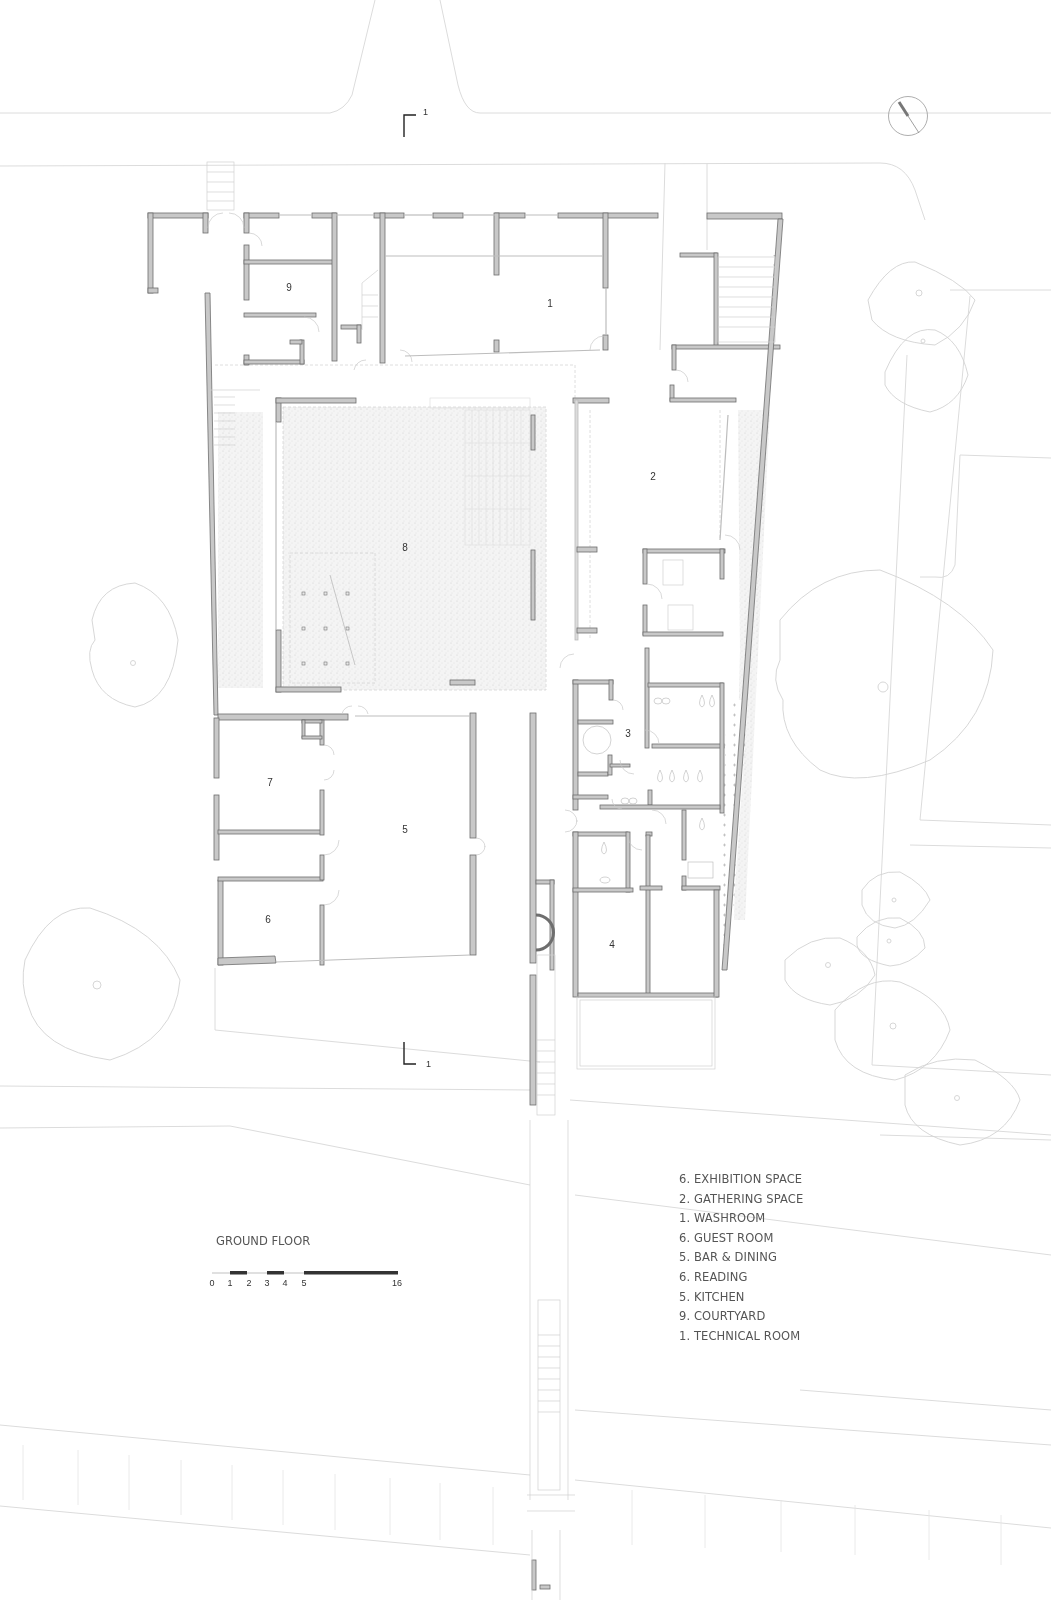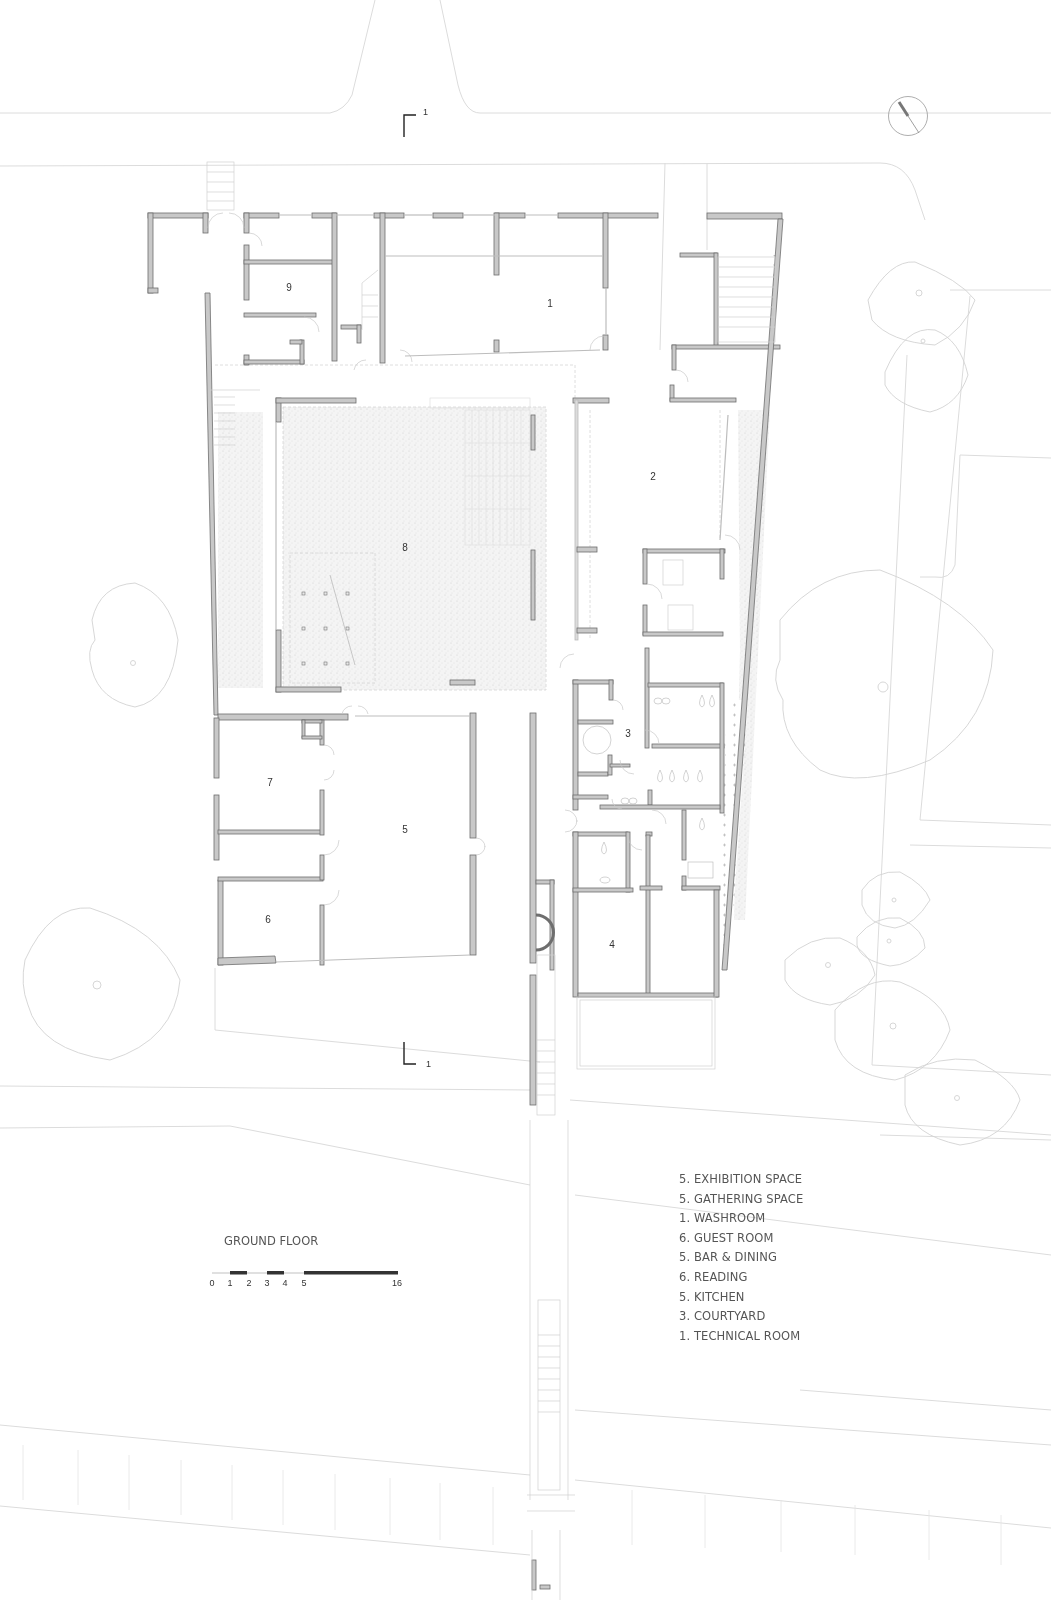--- a/index.html
+++ b/index.html
@@ -1,21 +1,21 @@
 <!DOCTYPE html>
 <html><head>
 <meta charset="utf-8">
 <style>
   html, body { margin:0; padding:0; background:#ffffff; }
   body { width:1051px; height:1600px; position:relative; overflow:hidden; font-family:"DejaVu Sans", sans-serif; }
   #plan { position:absolute; left:0; top:0; width:1051px; height:1600px; }
   .room-num { position:absolute; font-family:"Liberation Sans", sans-serif; font-size:10px; color:#333; transform:translate(-50%,-50%); }
   .legend { position:absolute; left:679px; top:1170px; font-family:"DejaVu Sans", sans-serif; font-size:11.5px; color:#555; letter-spacing:0.1px; }
   .legend-item { height:19.6px; line-height:19.6px; white-space:nowrap; }
-  .floor-title { position:absolute; left:224px; top:1234px; font-family:"DejaVu Sans", sans-serif; font-size:11.5px; color:#555; }
+  .floor-title { position:absolute; left:216px; top:1234px; font-family:"DejaVu Sans", sans-serif; font-size:11.5px; color:#555; }
   .scale-label { position:absolute; top:1278px; font-family:"Liberation Sans", sans-serif; font-size:9px; color:#333; transform:translateX(-50%); }
   .section-label { position:absolute; font-family:"Liberation Sans", sans-serif; font-size:9px; color:#333; }
 </style>
 </head>
 <body>
 
 <svg id="plan" width="1051" height="1600" viewBox="0 0 1051 1600" xmlns="http://www.w3.org/2000/svg">
   <defs>
     <pattern id="gravel" width="6" height="6" patternUnits="userSpaceOnUse">
       <rect width="6" height="6" fill="#f4f4f4"></rect>
@@ -406,22 +406,22 @@
 
 <div class="scale-label" style="left:212px;">0</div>
 <div class="scale-label" style="left:230px;">1</div>
 <div class="scale-label" style="left:249px;">2</div>
 <div class="scale-label" style="left:267px;">3</div>
 <div class="scale-label" style="left:285px;">4</div>
 <div class="scale-label" style="left:304px;">5</div>
 <div class="scale-label" style="left:397px;">16</div>
 
 <div class="legend">
-  <div class="legend-item">5. EXHIBITION SPACE</div>
-  <div class="legend-item">5. GATHERING SPACE</div>
+  <div class="legend-item">6. EXHIBITION SPACE</div>
+  <div class="legend-item">2. GATHERING SPACE</div>
   <div class="legend-item">1. WASHROOM</div>
   <div class="legend-item">6. GUEST ROOM</div>
   <div class="legend-item">5. BAR &amp; DINING</div>
   <div class="legend-item">6. READING</div>
   <div class="legend-item">5. KITCHEN</div>
-  <div class="legend-item">3. COURTYARD</div>
+  <div class="legend-item">9. COURTYARD</div>
   <div class="legend-item">1. TECHNICAL ROOM</div>
 </div>
 
 </body></html>

